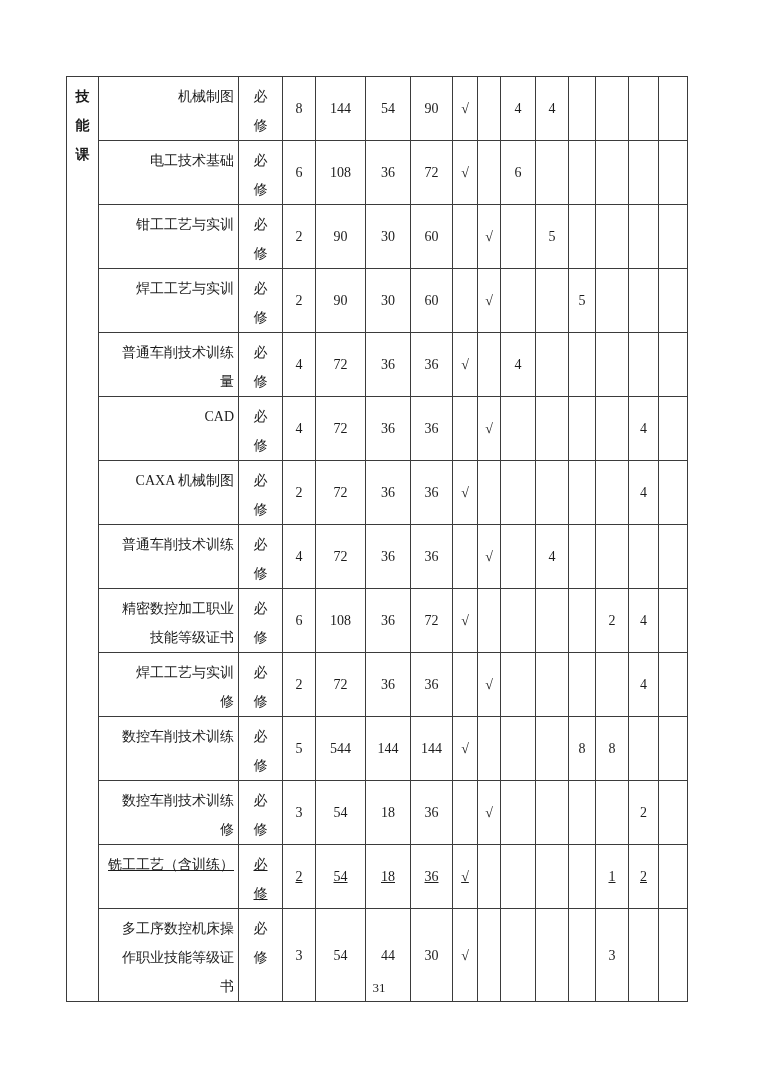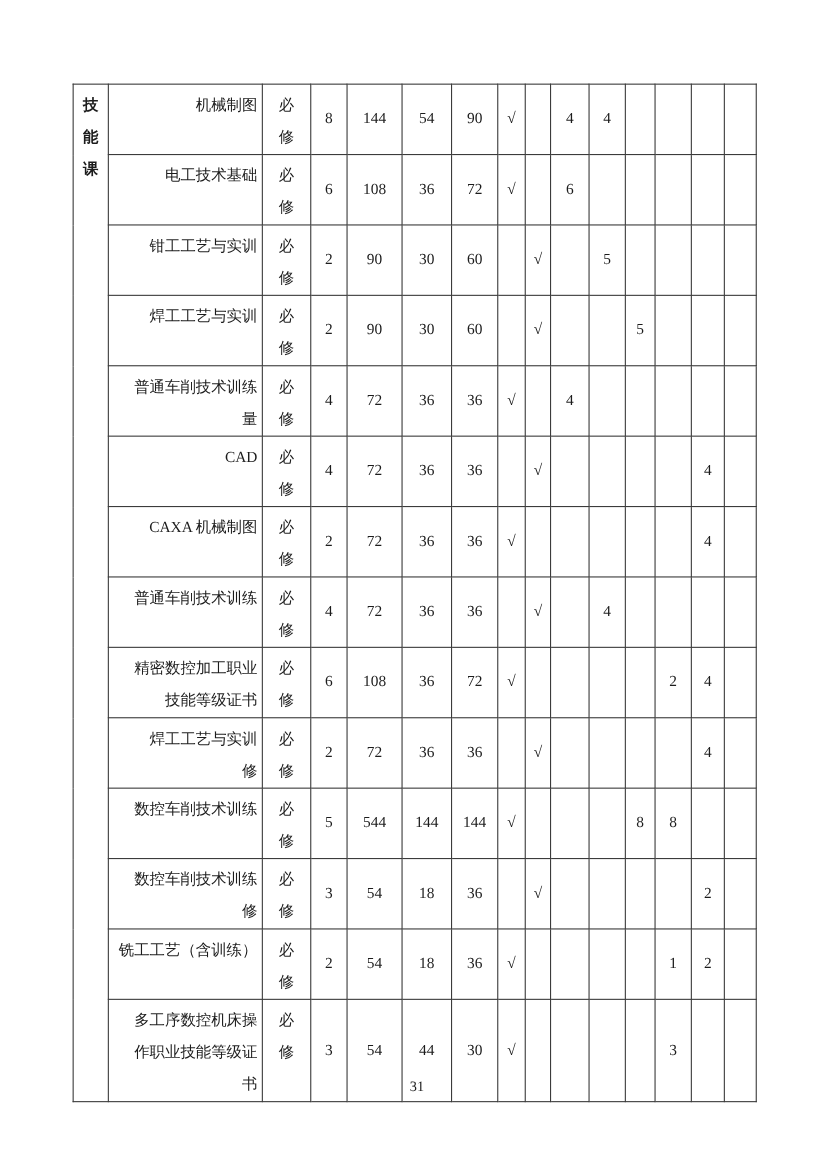--- a/index.html
+++ b/index.html
@@ -294,21 +294,21 @@
           <td class="cell-practice">36</td>
           <td class="cell-exam"></td>
           <td class="cell-assess">√</td>
           <td class="cell-sem1"></td>
           <td class="cell-sem2"></td>
           <td class="cell-sem3"></td>
           <td class="cell-sem4"></td>
           <td class="cell-sem5">2</td>
           <td class="cell-sem6"></td>
         </tr>
-        <tr style="height: 58px;">
+        <tr style="height: 58px; text-decoration: underline;">
           <td class="cell-name">铣工工艺（含训练）</td>
           <td class="cell-type">必
 修</td>
           <td class="cell-credits">2</td>
           <td class="cell-total">54</td>
           <td class="cell-theory">18</td>
           <td class="cell-practice">36</td>
           <td class="cell-exam">√</td>
           <td class="cell-assess"></td>
           <td class="cell-sem1"></td>

